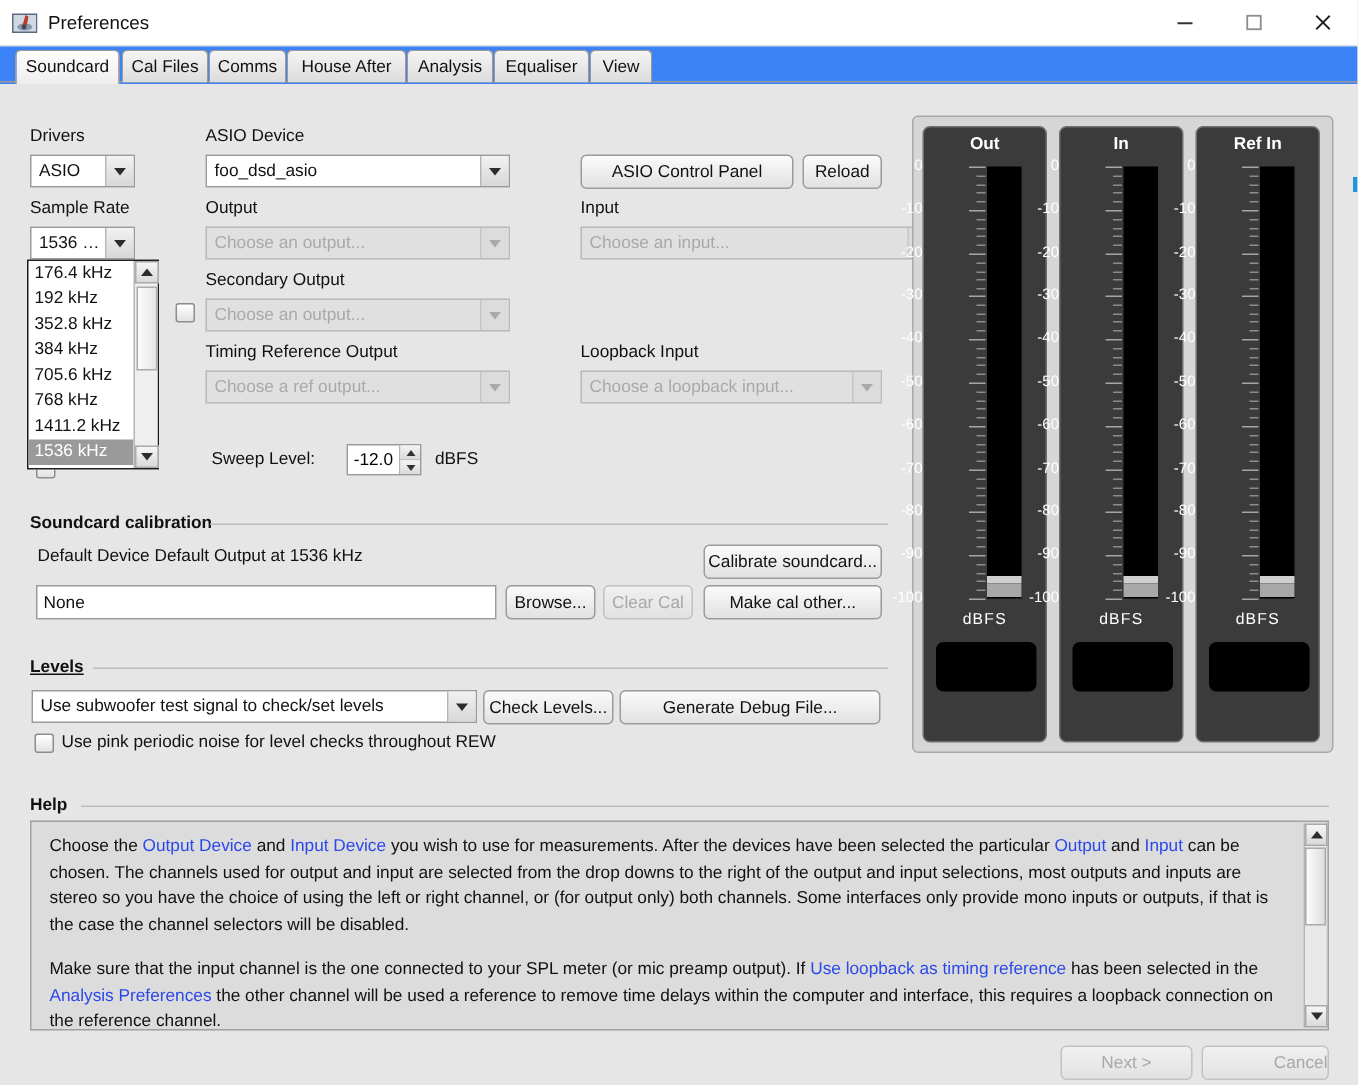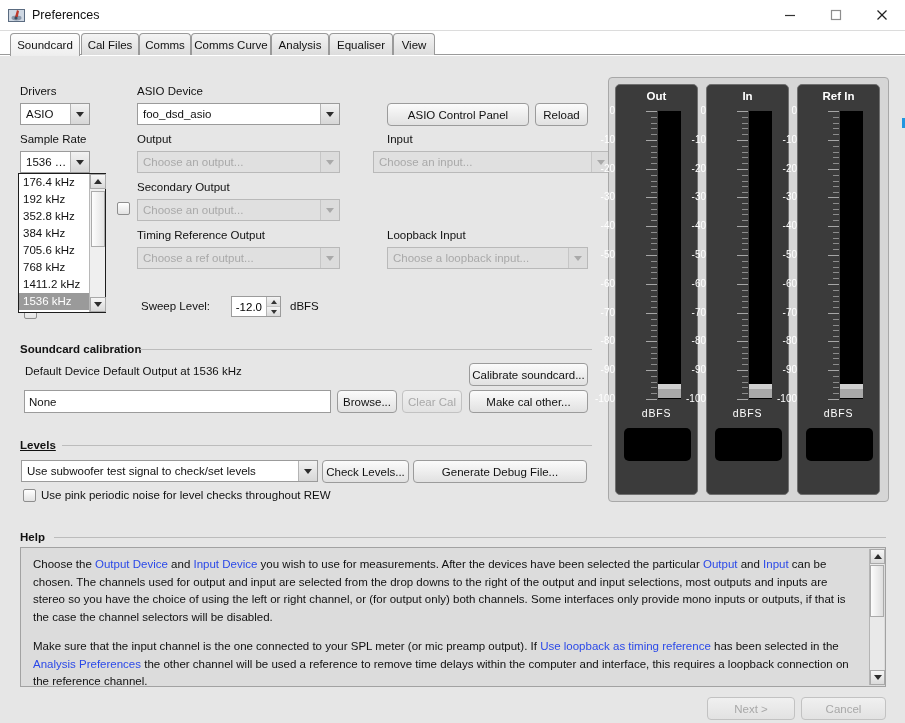--- a/index.html
+++ b/index.html
@@ -29,21 +29,21 @@
     position: absolute; top: 0; width: 46px; height: 30px;
     display: flex; align-items: center; justify-content: center;
     background: #ffffff;
   }
   .wbtn svg { display: block; }
   #btn-min { right: 92px; } #btn-max { right: 46px; } #btn-close { right: 0px; }
 
   
   .tabstrip {
     position: absolute; left: 0; top: 31px; width: 905px; height: 25px;
-    background: #ffffff;
+    background: #3b82f6;
   }
   .tabline {
     position: absolute; left: 0; top: 23px; width: 905px; height: 1px; background: #9a9a9a;
   }
   .tab {
     position: absolute; top: 2px; height: 22px;
     border: 1px solid #9a9a9a; border-bottom: none;
     border-radius: 4px 4px 0 0;
     background: linear-gradient(180deg, #f4f4f4 0%, #dcdcdc 100%);
     display: flex; align-items: center; justify-content: center;
@@ -261,21 +261,21 @@
     <div class="tab active" style="left:10px;width:70px;">
         <span>Soundcard</span>
       </div>
     <div class="tab" style="left:81px;width:58px;">
         <span>Cal Files</span>
       </div>
     <div class="tab" style="left:139px;width:52px;">
         <span>Comms</span>
       </div>
     <div class="tab" style="left:191px;width:80px;">
-        <span>Comms Curve</span>
+        <span>House After</span>
       </div>
     <div class="tab" style="left:271px;width:58px;">
         <span>Analysis</span>
       </div>
     <div class="tab" style="left:329px;width:64px;">
         <span>Equaliser</span>
       </div>
     <div class="tab" style="left:393px;width:42px;">
         <span>View</span>
       </div>
@@ -369,21 +369,21 @@
   <div class="lbl" style="left:290px;top:300px;">dBFS</div>
 
   <div class="btn" style="left:387px;top:103px;width:142px;">
     <span>ASIO Control Panel</span>
   </div>
   <div class="btn" style="left:535px;top:103px;width:53px;">
     <span>Reload</span>
   </div>
 
   <div class="lbl" style="left:387px;top:133px;">Input</div>
-  <div class="combo disabled" style="left:373px;top:151px;width:238px;">
+  <div class="combo disabled" style="left:387px;top:151px;width:238px;">
     <div class="ctext">Choose an input...</div>
     <div class="arrowbox">
         <div class="tri-down"></div>
       </div>
   </div>
 
   <div class="lbl" style="left:387px;top:229px;">Loopback Input</div>
   <div class="combo disabled" style="left:387px;top:247px;width:201px;">
     <div class="ctext">Choose a loopback input...</div>
     <div class="arrowbox">
@@ -665,18 +665,18 @@
       <div class="hthumb"></div>
       <div class="ha dn">
           <div class="tri-dn-b"></div>
         </div>
     </div>
   </div>
 
   <div class="btn disabled" style="left:707px;top:697px;width:88px;">
     <span>Next &gt;</span>
   </div>
-  <div class="btn disabled" style="left:801px;top:697px;width:85px;">
+  <div class="btn disabled" style="left:801px;top:697px;width:85px;justify-content:flex-end;">
     <span>Cancel</span>
   </div>
 
   <div class="rightmark"></div>
 </div>
 
 </body></html>

